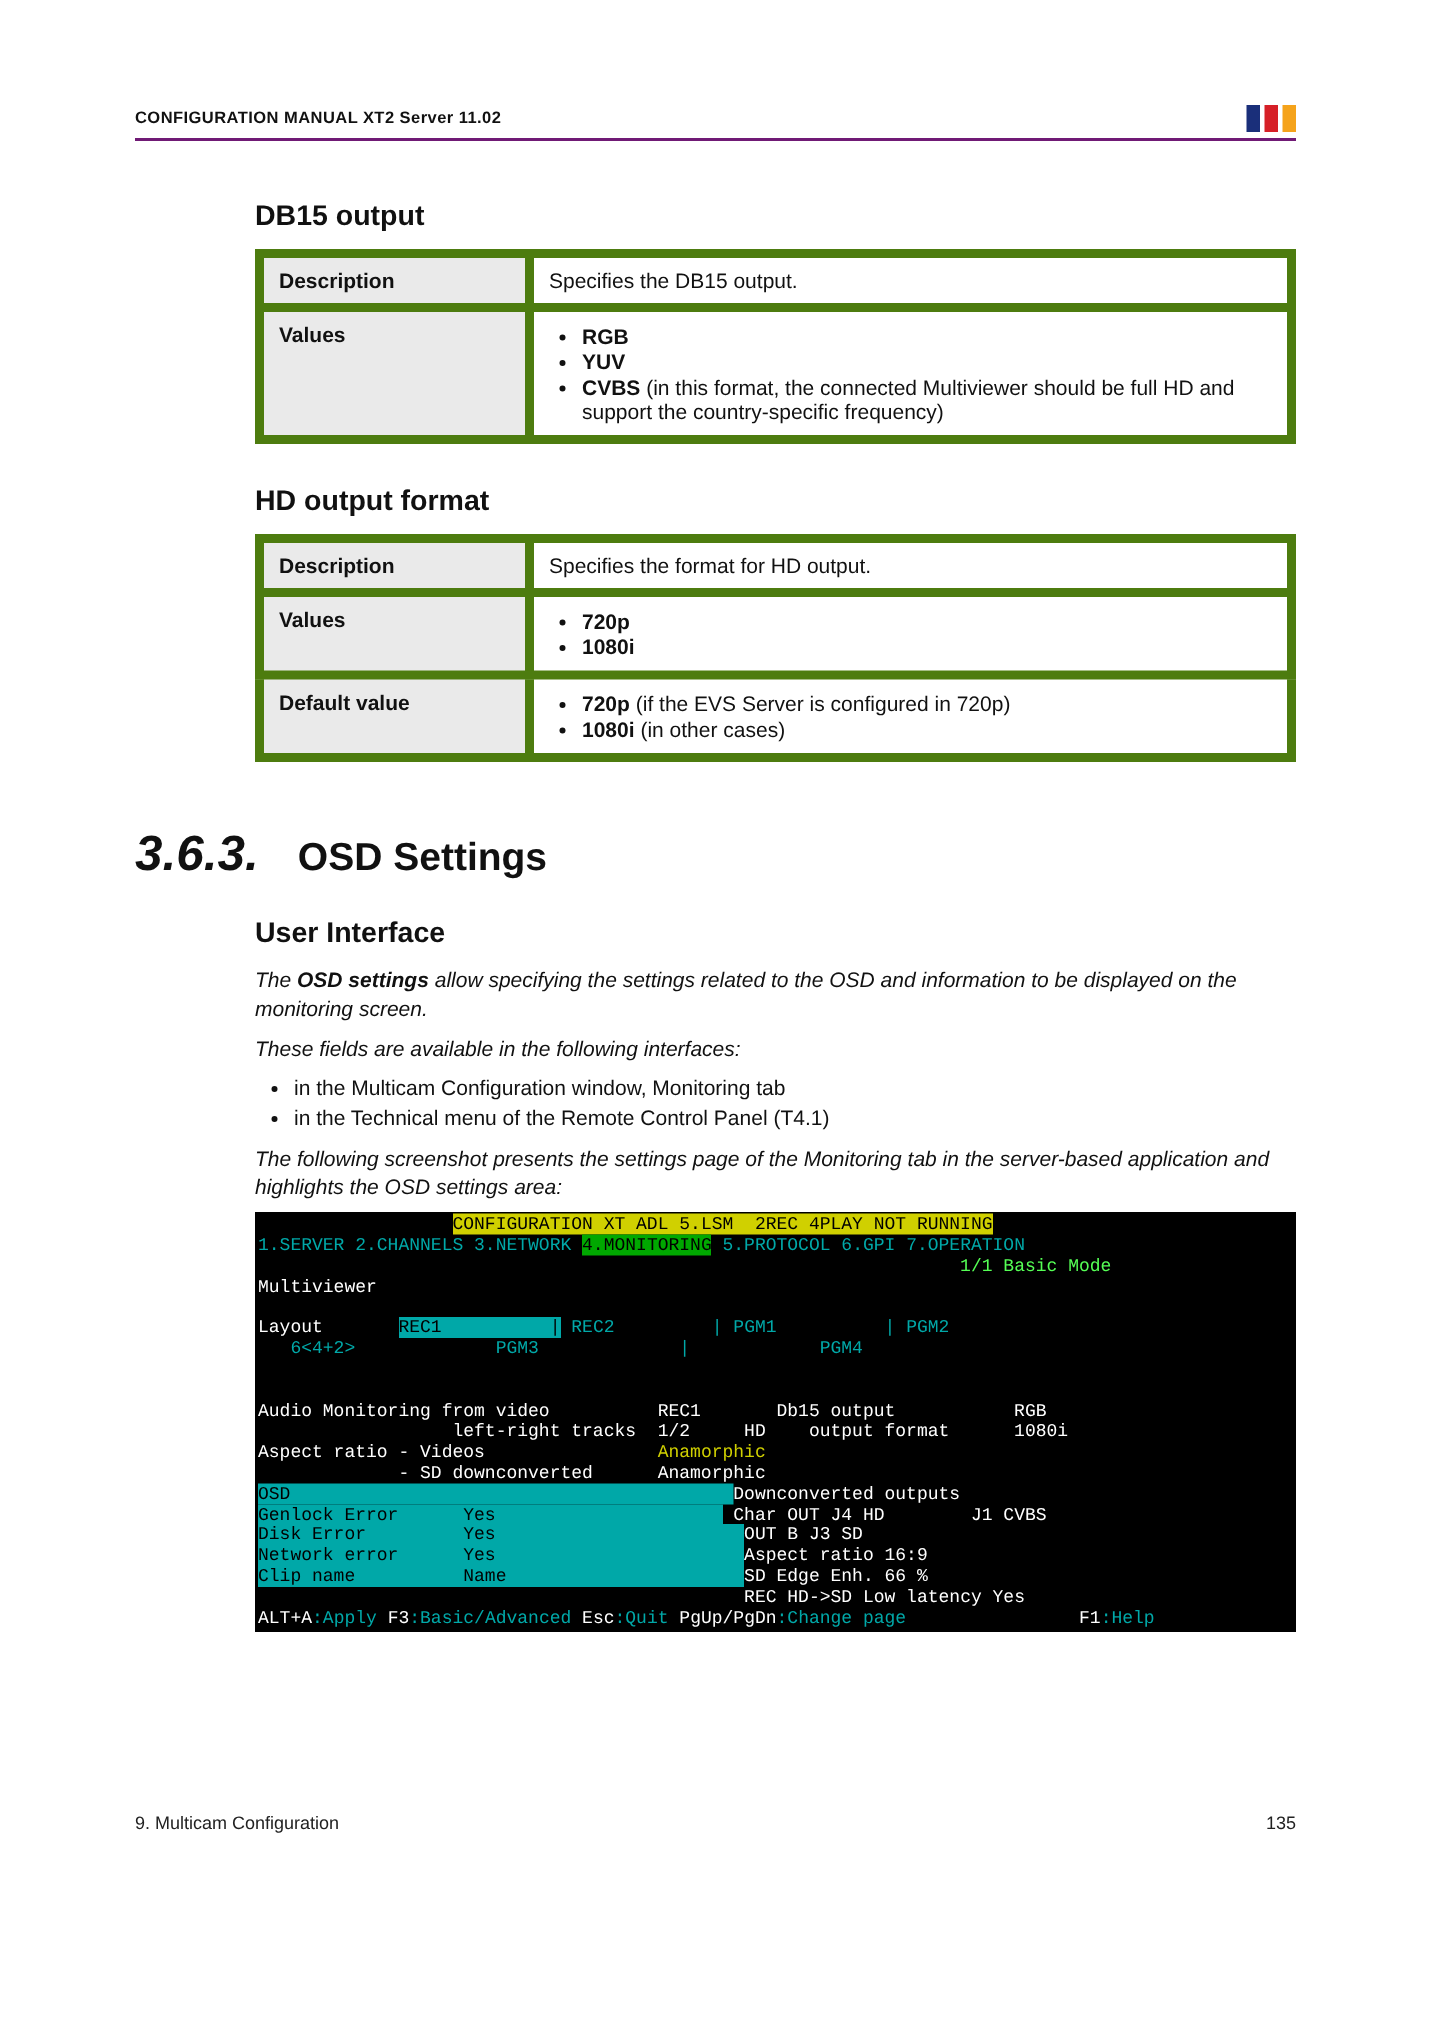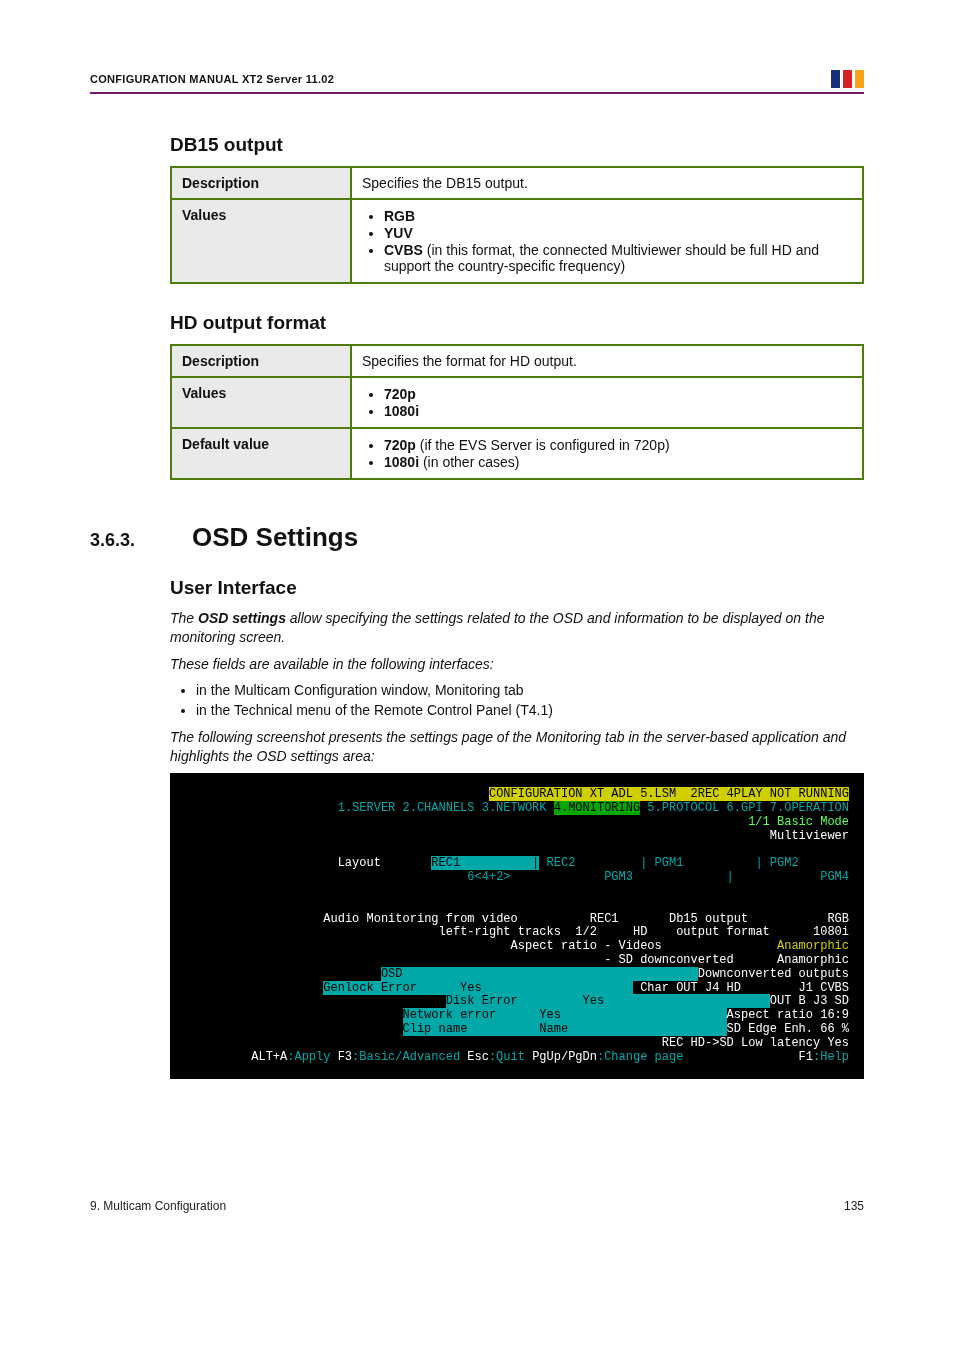--- a/index.html
+++ b/index.html
@@ -45,21 +45,21 @@
   .content-indent {
     margin-left: 80px;
   }
 
   table.param {
     border-collapse: collapse;
     width: 100%;
     margin-bottom: 28px;
   }
   table.param td {
-    border: 2px solid #4d7c0f;
+    border: 6px solid #4d7c0f;
     padding: 7px 10px;
     vertical-align: top;
   }
   table.param td.label {
     width: 180px;
     background: #eaeaea;
     font-weight: bold;
   }
   ul.vals {
     margin: 0;
@@ -68,45 +68,45 @@
   }
   ul.vals li { margin: 1px 0; }
 
   .chapter-row {
     display: flex;
     align-items: baseline;
     gap: 26px;
     margin: 42px 0 18px 0;
   }
   .chapter-num {
-    font-size: 18px;
+    font-size: 33px;
     font-weight: bold;
     min-width: 76px;
+    font-style: italic;
   }
   .chapter-title {
     font-size: 26px;
     font-weight: bold;
   }
 
   p.body { margin: 8px 0; line-height: 1.35; font-style: italic; }
   ul.body-list { margin: 4px 0 10px 0; padding-left: 26px; }
   ul.body-list li { margin: 4px 0; }
 
   
   .terminal {
     width: 100%;
     background: #000;
     font-family: "Courier New", monospace;
     font-size: 12px;
     line-height: 1.15;
     color: #d0d000;
-    padding: 15px;
+    padding: 2px;
     white-space: pre;
     margin-top: 7px;
-    text-align: right;
   }
   .t-green { color: #55ff55; }
   .t-teal  { color: #00a8a8; }
   .t-yellow{ color: #d0d000; }
   .t-white { color: #ffffff; }
   .t-invgreen { background: #00a800; color: #000; }
   .t-invteal  { background: #00a8a8; color: #000; }
   .t-invyel   { background: #d0d000; color: #000; }
 
   .footer {

